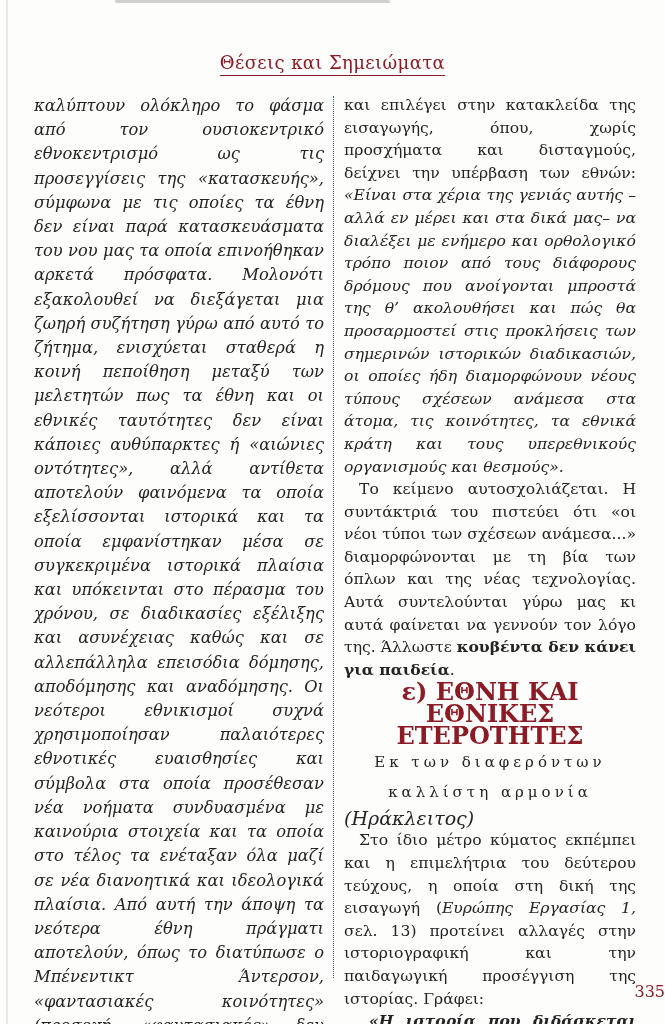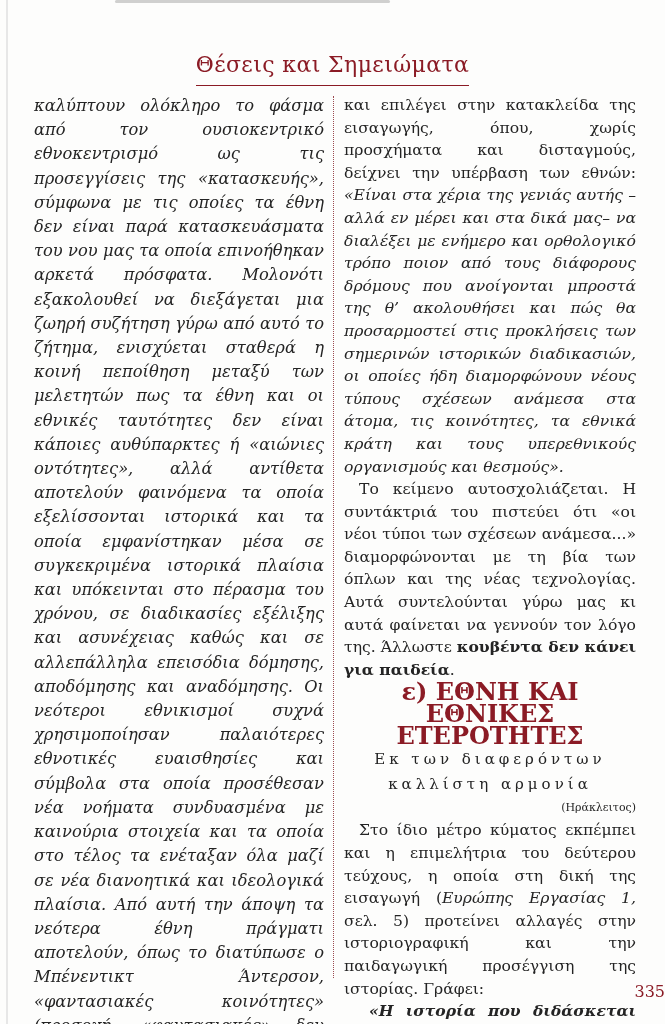--- a/index.html
+++ b/index.html
@@ -9,48 +9,48 @@
     font-family:"DejaVu Serif","Liberation Serif",serif;
     color:var(--text,#242424);
     -webkit-font-smoothing:antialiased;
   }
   .scan-edge-left{position:absolute;left:6px;top:0;width:2px;height:1024px;background:#dcdcdc;opacity:.65;}
   .scan-edge-top{position:absolute;left:115px;top:0;width:275px;height:3px;background:#9a9a9a;opacity:.45;border-radius:2px;}
 
   .page-header{position:absolute;left:0;top:52px;width:665px;text-align:center;}
   .page-header .title{
     color:var(--accent,#8B1B25);
-    font-size:22px;letter-spacing:.4px;
+    font-size:18px;letter-spacing:.4px;
     border-bottom:1px solid var(--accent,#8B1B25);
-    padding-bottom:8px;
+    padding-bottom:2px;
   }
 
   .col{position:absolute;top:94px;text-align:justify;}
   .col-left{left:34px;width:290px;font-size:16.3px;line-height:24.2px;}
   .col-right{left:344px;width:292px;font-size:15.6px;line-height:22.6px;}
 
   .col p{margin:0;}
   .indent{text-indent:15px;}
   .it{font-style:italic;}
   .bd{font-weight:bold;}
   .quote-block{padding-left:10px;}
 
   .section-heading{
     color:var(--accent,#8B1B25);
     font-weight:bold;text-align:center;
     font-size:24px;line-height:22px;
     margin:12px 4px 8px 4px;text-indent:0;
   }
   .epigraph{
     text-align:center;letter-spacing:4px;
-    font-size:15px;line-height:25px;margin:6px 0 0 0;text-indent:0;
+    font-size:15px;line-height:30px;margin:6px 0 0 0;text-indent:0;
   }
   .epigraph-attribution{
-    text-align:right;letter-spacing:0;
-    font-size:11px;line-height:22px;margin:0 2px 10px 0;text-indent:0;
+    font-style:italic;letter-spacing:0;
+    font-size:19px;line-height:22px;margin:0 2px 10px 0;text-indent:0;
   }
 
   .column-divider{
     position:absolute;left:333px;top:96px;height:882px;width:0;
     border-left:1px dotted var(--divider,#9c4a50);
   }
 
   .page-footer{
     position:absolute;left:0;top:982px;width:665px;text-align:right;
   }
@@ -71,19 +71,19 @@
   </div>
 
 <div class="column-divider"></div>
 
 <div class="col col-right">
     <p class=""><span class="">και επιλέγει στην κατακλείδα της εισαγωγής, όπου, χωρίς προσχήματα και δισταγμούς, δείχνει την υπέρβαση των εθνών: </span><span class="it">«Είναι στα χέρια της γενιάς αυτής –αλλά εν μέρει και στα δικά μας– να διαλέξει με ενήμερο και ορθολογικό τρόπο ποιον από τους διάφορους δρόμους που ανοίγονται μπροστά της θ’ ακολουθήσει και πώς θα προσαρμοστεί στις προκλήσεις των σημερινών ιστορικών διαδικασιών, οι οποίες ήδη διαμορφώνουν νέους τύπους σχέσεων ανάμεσα στα άτομα, τις κοινότητες, τα εθνικά κράτη και τους υπερεθνικούς οργανισμούς και θεσμούς».</span></p>
     <p class="indent"><span class="">Το κείμενο αυτοσχολιάζεται. Η συντάκτριά του πιστεύει ότι «οι νέοι τύποι των σχέσεων ανάμεσα...» διαμορφώνονται με τη βία των όπλων και της νέας τεχνολογίας. Αυτά συντελούνται γύρω μας κι αυτά φαίνεται να γεννούν τον λόγο της. Άλλωστε </span><span class="bd">κουβέντα δεν κάνει για παιδεία</span><span class="">.</span></p>
     <p class="section-heading">ε) ΕΘΝΗ ΚΑΙ ΕΘΝΙΚΕΣ ΕΤΕΡΟΤΗΤΕΣ</p>
     <p class="epigraph">Εκ των διαφερόντων καλλίστη αρμονία</p>
     <p class="epigraph-attribution">(Ηράκλειτος)</p>
-    <p class="indent"><span class="">Στο ίδιο μέτρο κύματος εκπέμπει και η επιμελήτρια του δεύτερου τεύχους, η οποία στη δική της εισαγωγή (</span><span class="it">Ευρώπης Εργασίας 1,</span><span class=""> σελ. 5) προτείνει αλλαγές στην ιστοριογραφική και την παιδαγωγική προσέγγιση της ιστορίας. Γράφει:</span></p>
+    <p class="indent"><span class="">Στο ίδιο μέτρο κύματος εκπέμπει και η επιμελήτρια του δεύτερου τεύχους, η οποία στη δική της εισαγωγή (</span><span class="it">Ευρώπης Εργασίας 1,</span><span class=""> σελ. 13) προτείνει αλλαγές στην ιστοριογραφική και την παιδαγωγική προσέγγιση της ιστορίας. Γράφει:</span></p>
     <p class="indent quote-block"><span class="bd it">«Η ιστορία που διδάσκεται στο σχολείο δεν θα είναι εθνικιστική</span></p>
   </div>
 
 <div class="page-footer">
   <span class="pagenum">335</span>
 </div>
 
 </body></html>

